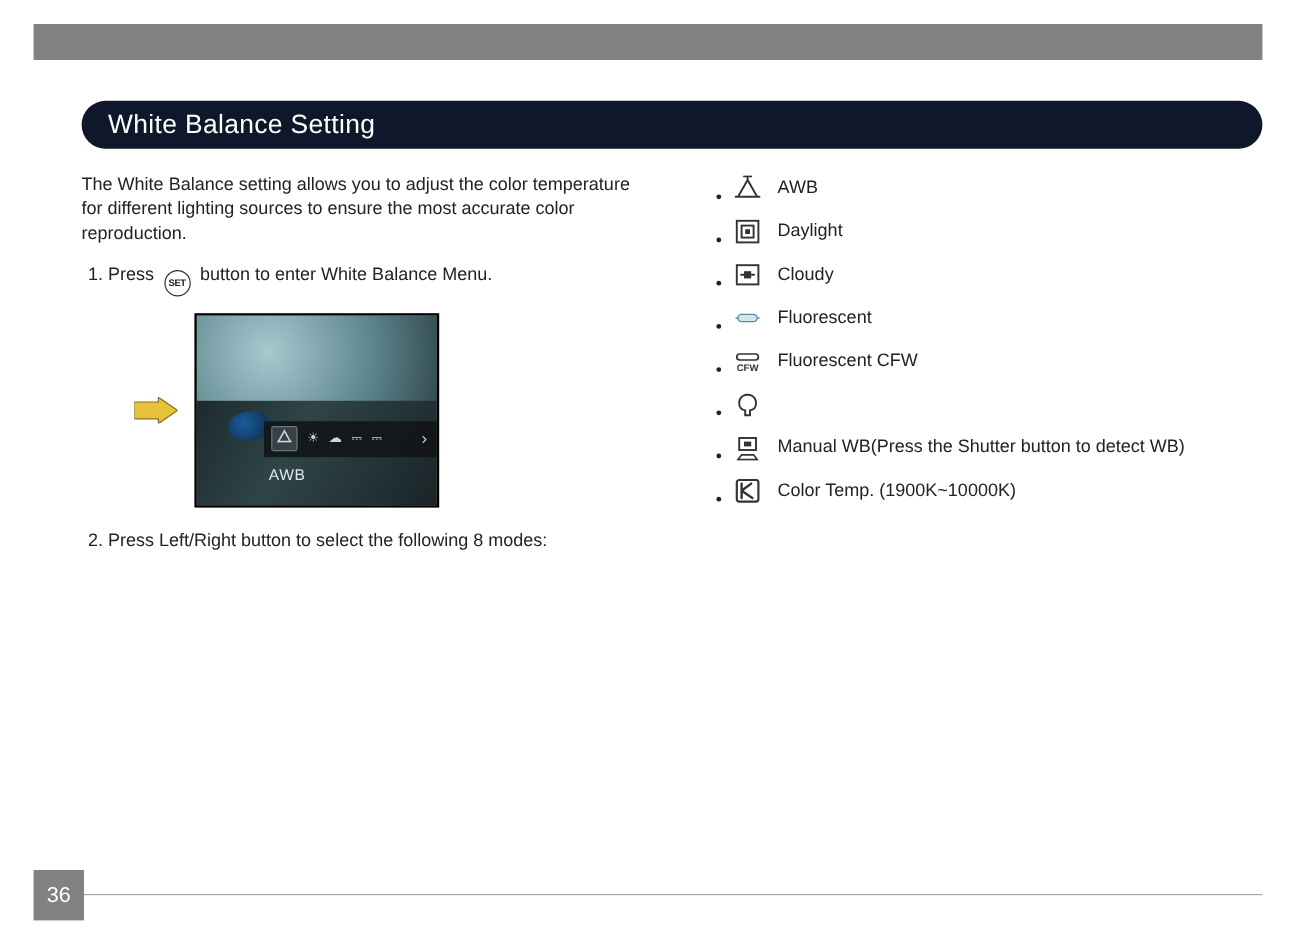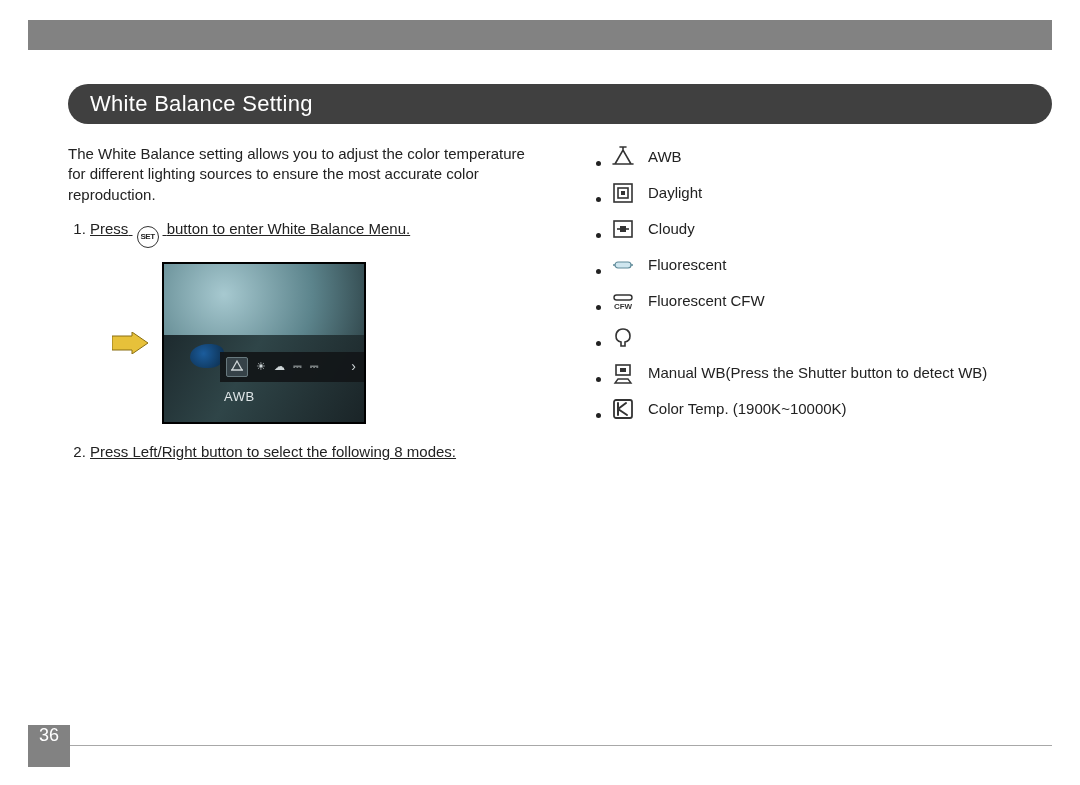--- a/index.html
+++ b/index.html
@@ -24,37 +24,38 @@
   .page-number-box {
     position: absolute;
     left: 28px;
     bottom: 18px;
     width: 42px;
     height: 42px;
     background: #828282;
     color: #fff;
     font-size: 18px;
     display: flex;
+    align-items: center;
     justify-content: center;
   }
   .bottom-rule {
     position: absolute;
     left: 70px;
     right: 28px;
     bottom: 39px;
     height: 0;
     border-top: 1px solid #a8a8a8;
   }
   .heading-pill {
     position: absolute;
     left: 68px;
     right: 28px;
     top: 84px;
     height: 40px;
-    background: #404040;
+    background: #0f172a;
     color: #fff;
     border-radius: 20px;
     display: flex;
     align-items: center;
     padding-left: 22px;
     font-size: 22px;
     letter-spacing: .3px;
   }
   .content {
     position: absolute;
@@ -68,21 +69,21 @@
     flex: 1 1 0;
     padding-right: 24px;
   }
   .colR { padding-left: 24px; padding-right: 0; }
   .intro { margin: 6px 0 14px 0; line-height: 1.35; }
   ol.steps {
     list-style: decimal;
     margin: 0 0 0 22px;
     padding: 0;
   }
-  ol.steps > li { margin-bottom: 12px; line-height: 1.35; text-decoration: underline; }
+  ol.steps > li { margin-bottom: 12px; line-height: 1.35; }
   .step-line { display: inline; }
   .set-icon {
     display: inline-block;
     width: 20px; height: 20px;
     border: 1.5px solid #333;
     border-radius: 50%;
     font-size: 8px;
     line-height: 20px;
     text-align: center;
     vertical-align: -5px;

